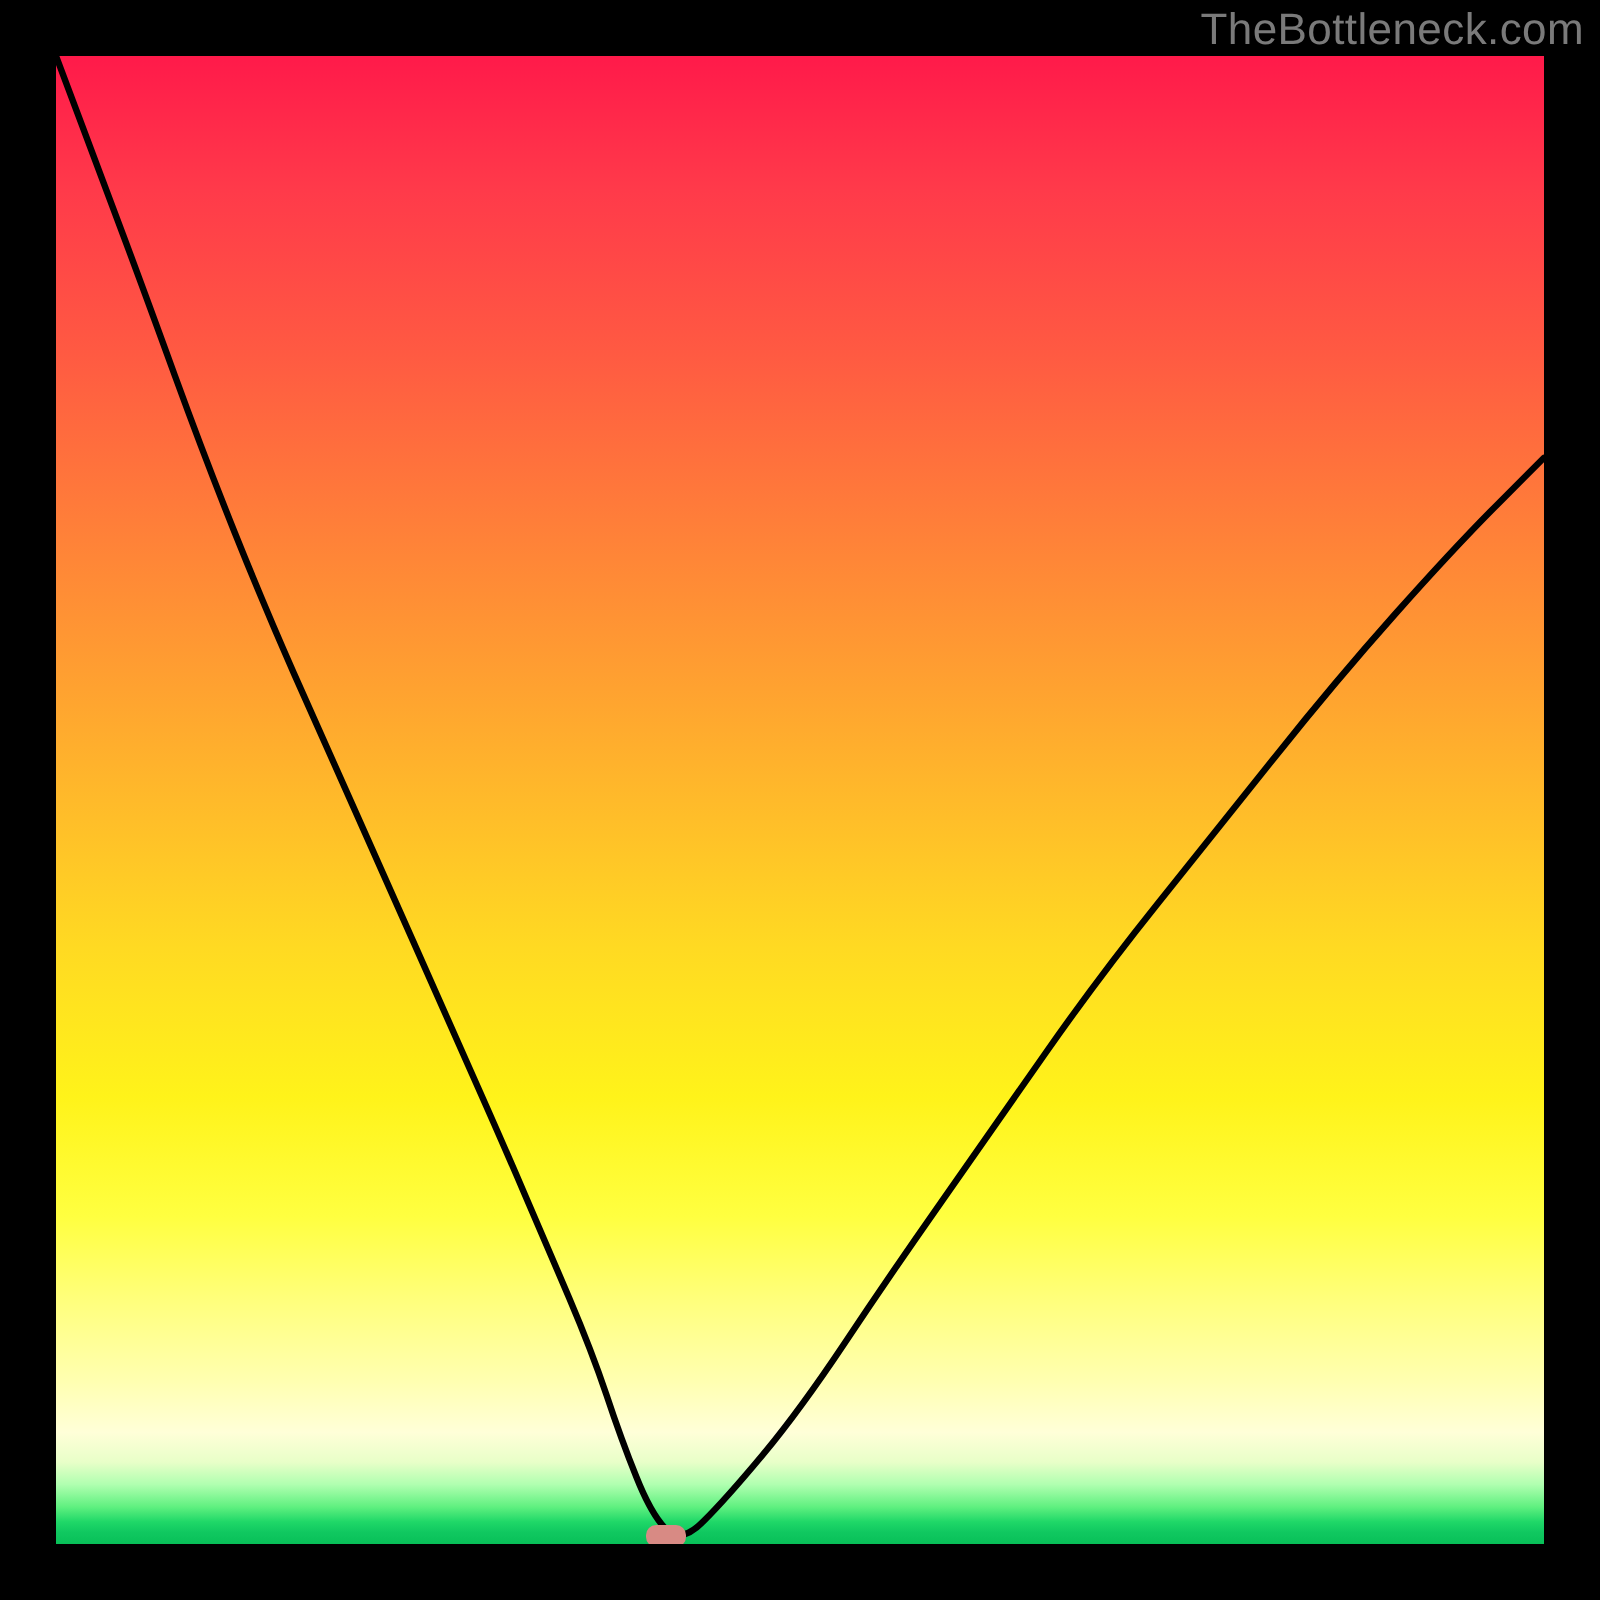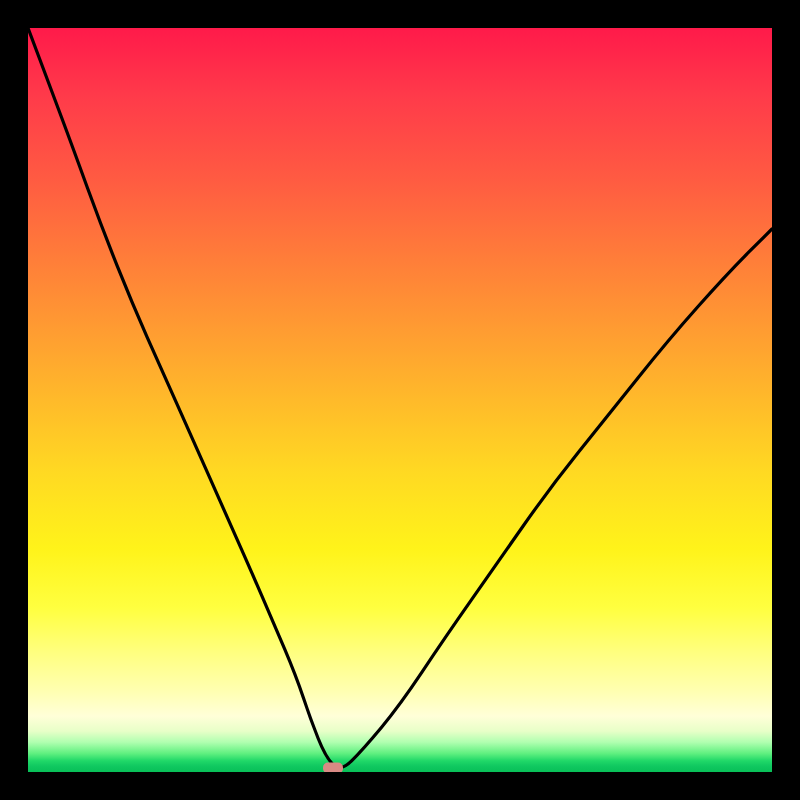--- a/index.html
+++ b/index.html
@@ -74,20 +74,21 @@
     height: 11px;
     background: #d88a84;
     border-radius: 5px;
     transform: translate(-50%, -50%);
   }
 </style>
 </head>
 <body>
 
 <div class="frame">
+  <div class="watermark">TheBottleneck.com</div>
   <div class="plot-area">
     <div class="gradient"></div>
     <svg class="curve" viewBox="0 0 744 744" preserveAspectRatio="none">
       <path id="curve-path" d="M 0.0 0.0 Q 0.0 0.0 11.2 29.8 Q 22.3 59.5 33.5 89.3 Q 44.6 119.0 59.5 160.0 Q 74.4 200.9 89.3 238.1 Q 104.2 275.3 119.0 308.8 Q 133.9 342.2 148.8 375.7 Q 163.7 409.2 178.6 442.7 Q 193.4 476.2 208.3 509.6 Q 223.2 543.1 234.4 569.2 Q 245.5 595.2 256.7 621.2 Q 267.8 647.3 275.3 669.6 Q 282.7 691.9 290.2 710.5 Q 297.6 729.1 305.0 736.6 Q 312.5 744.0 323.6 732.8 Q 334.8 721.7 353.4 699.4 Q 372.0 677.0 394.3 643.6 Q 416.6 610.1 442.7 572.9 Q 468.7 535.7 494.8 498.5 Q 520.8 461.3 550.6 424.1 Q 580.3 386.9 610.1 349.7 Q 639.8 312.5 669.6 279.0 Q 699.4 245.5 721.7 223.2 T 744.0 200.9" stroke="#000000" stroke-width="3.2" fill="none" stroke-linecap="round" stroke-linejoin="round"></path>
     </svg>
     <div class="marker" id="min-marker" style="left: 305.04px; top: 740px; background: rgb(216, 138, 132);"></div>
   </div>
 </div>
 
 </body></html>

